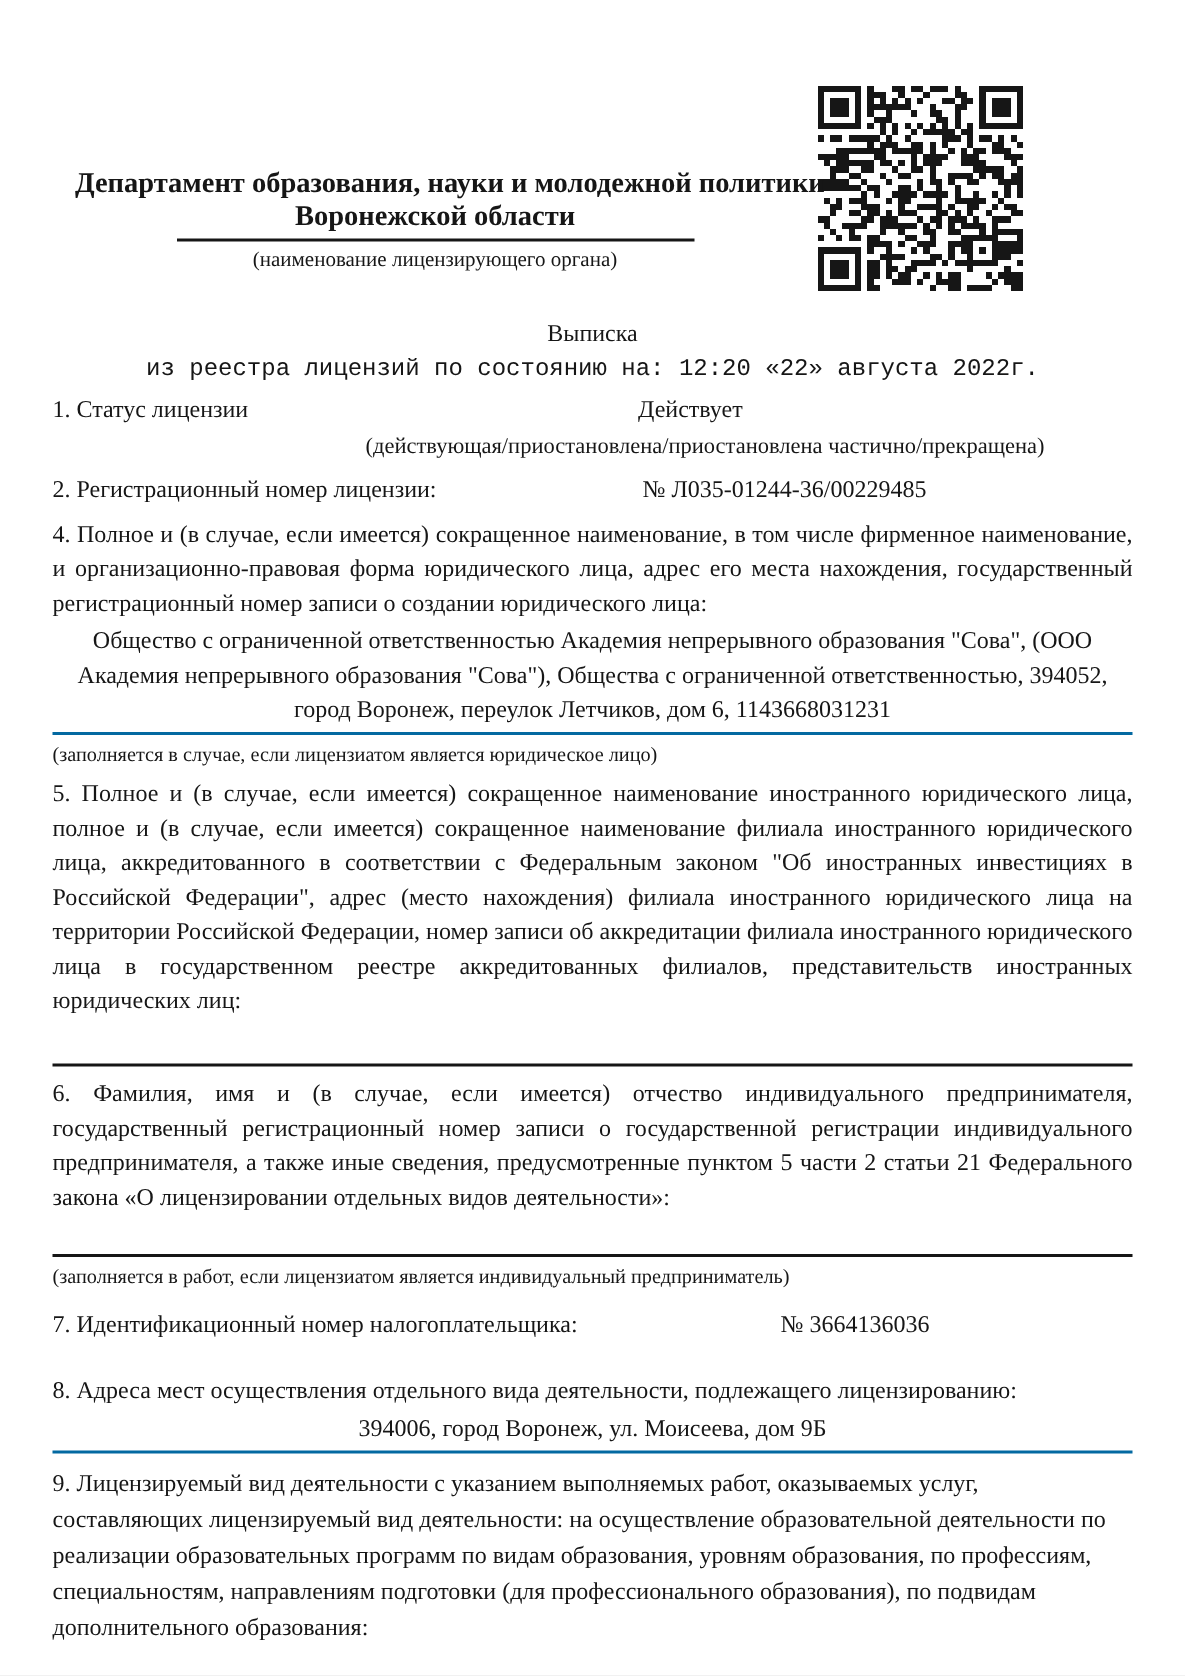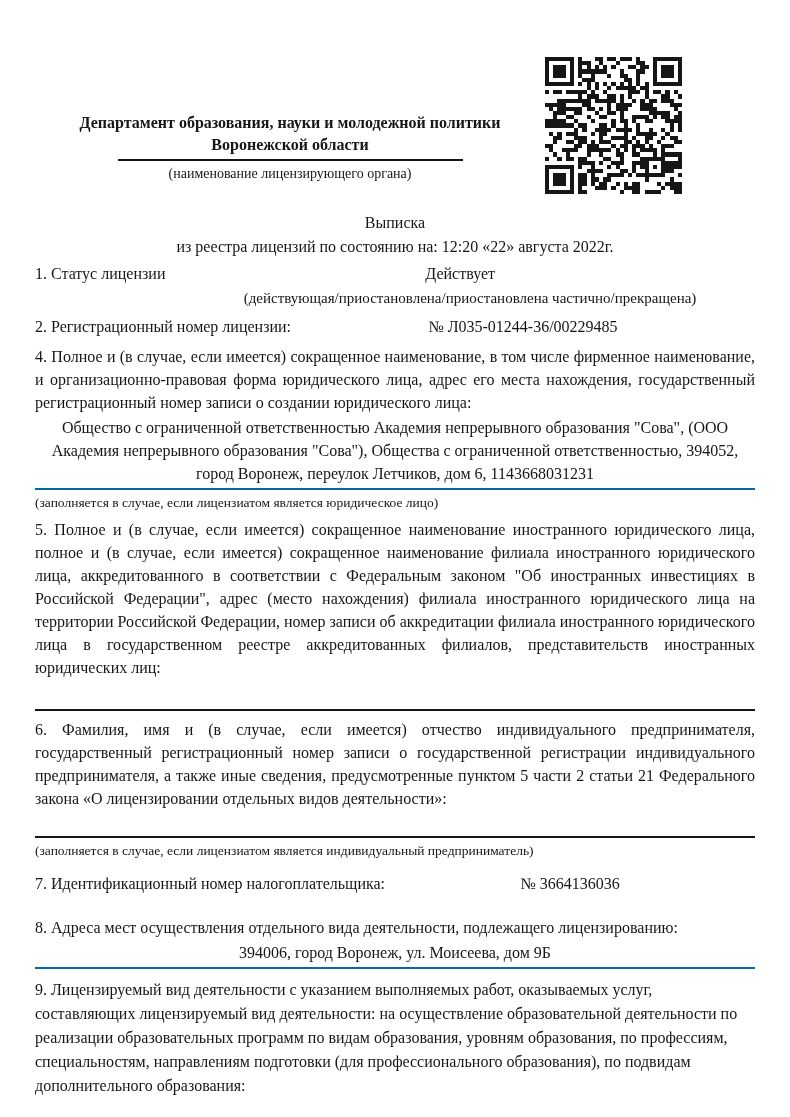--- a/index.html
+++ b/index.html
@@ -19,39 +19,39 @@
     left: 545px;
     top: 57px;
     width: 137px;
     height: 137px;
     shape-rendering: crispEdges;
   }
   
   .org-header { position: absolute; top: 112px; left: 50px; width: 480px; }
   .org-name {
     font-weight: bold;
-    font-size: 16px;
+    font-size: 19px;
     line-height: 22px;
     text-align: center;
     white-space: nowrap;
   }
   .org-rule { width: 345px; margin: 3px auto 0; border-top: 2px solid #161616; }
   .org-caption { text-align: center; font-size: 14px; line-height: 16px; margin-top: 5px; }
 
   
   .content {
     position: absolute;
     top: 205px;
     left: 35px;
     width: 720px;
     font-size: 16px;
     line-height: 23px;
   }
   .doc-title   { text-align: center; margin-top: 6px; }
-  .doc-subtitle{ text-align: center; margin-top: 1px; }
+  .doc-subtitle{ text-align: center; margin-top: 1px; font-family: Liberation Mono, monospace; }
 
   .frow { display: flex; margin-top: 9px; }
   .frow.first { margin-top: 4px; }
   .frow .lbl { white-space: nowrap; }
   .frow .val { flex: 1; text-align: center; }
 
   .crow { display: flex; margin-top: 5px; font-size: 15px; line-height: 16px; }
   .crow .sp  { width: 150px; }
   .crow .cap { flex: 1; text-align: center; }
 
@@ -660,21 +660,21 @@
     <div class="value-underlined">Общество с ограниченной ответственностью Академия непрерывного образования "Сова", (ООО Академия непрерывного образования "Сова"), Общества с ограниченной ответственностью, 394052, город Воронеж, переулок Летчиков, дом 6, 1143668031231</div>
     <div class="caption-center">(заполняется в случае, если лицензиатом является юридическое лицо)</div>
 
     <div class="para">5. Полное и (в случае, если имеется) сокращенное наименование иностранного юридического лица, полное и (в случае, если имеется) сокращенное наименование филиала иностранного юридического лица, аккредитованного в соответствии с Федеральным законом "Об иностранных инвестициях в Российской Федерации", адрес (место нахождения) филиала иностранного юридического лица на территории Российской Федерации, номер записи об аккредитации филиала иностранного юридического лица в государственном реестре аккредитованных филиалов, представительств иностранных юридических лиц:</div>
     <div class="blank-line"></div>
     <div class="blank-rule rule-s5"></div>
 
     <div class="para">6. Фамилия, имя и (в случае, если имеется) отчество индивидуального предпринимателя, государственный регистрационный номер записи о государственной регистрации индивидуального предпринимателя, а также иные сведения, предусмотренные пунктом 5 части 2 статьи 21 Федерального закона «О лицензировании отдельных видов деятельности»:</div>
     <div class="blank-line"></div>
     <div class="blank-rule rule-s6"></div>
-    <div class="caption-center">(заполняется в случае, если лицензиатом является индивидуальный предприниматель)</div>
+    <div class="caption-center">(заполняется в работ, если лицензиатом является индивидуальный предприниматель)</div>
 
     <div class="frow" style="margin-top:13px">
       <span class="lbl">7. Идентификационный номер налогоплательщика:</span>
       <span class="val">№ 3664136036</span>
     </div>
 
     <div class="plabel">8. Адреса мест осуществления отдельного вида деятельности, подлежащего лицензированию:</div>
     <div class="value-underlined">394006, город Воронеж, ул. Моисеева, дом 9Б</div>
 
     <div class="para9">9. Лицензируемый вид деятельности с указанием выполняемых работ, оказываемых услуг, составляющих лицензируемый вид деятельности: на осуществление образовательной деятельности по реализации образовательных программ по видам образования, уровням образования, по профессиям, специальностям, направлениям подготовки (для профессионального образования), по подвидам дополнительного образования:</div>

